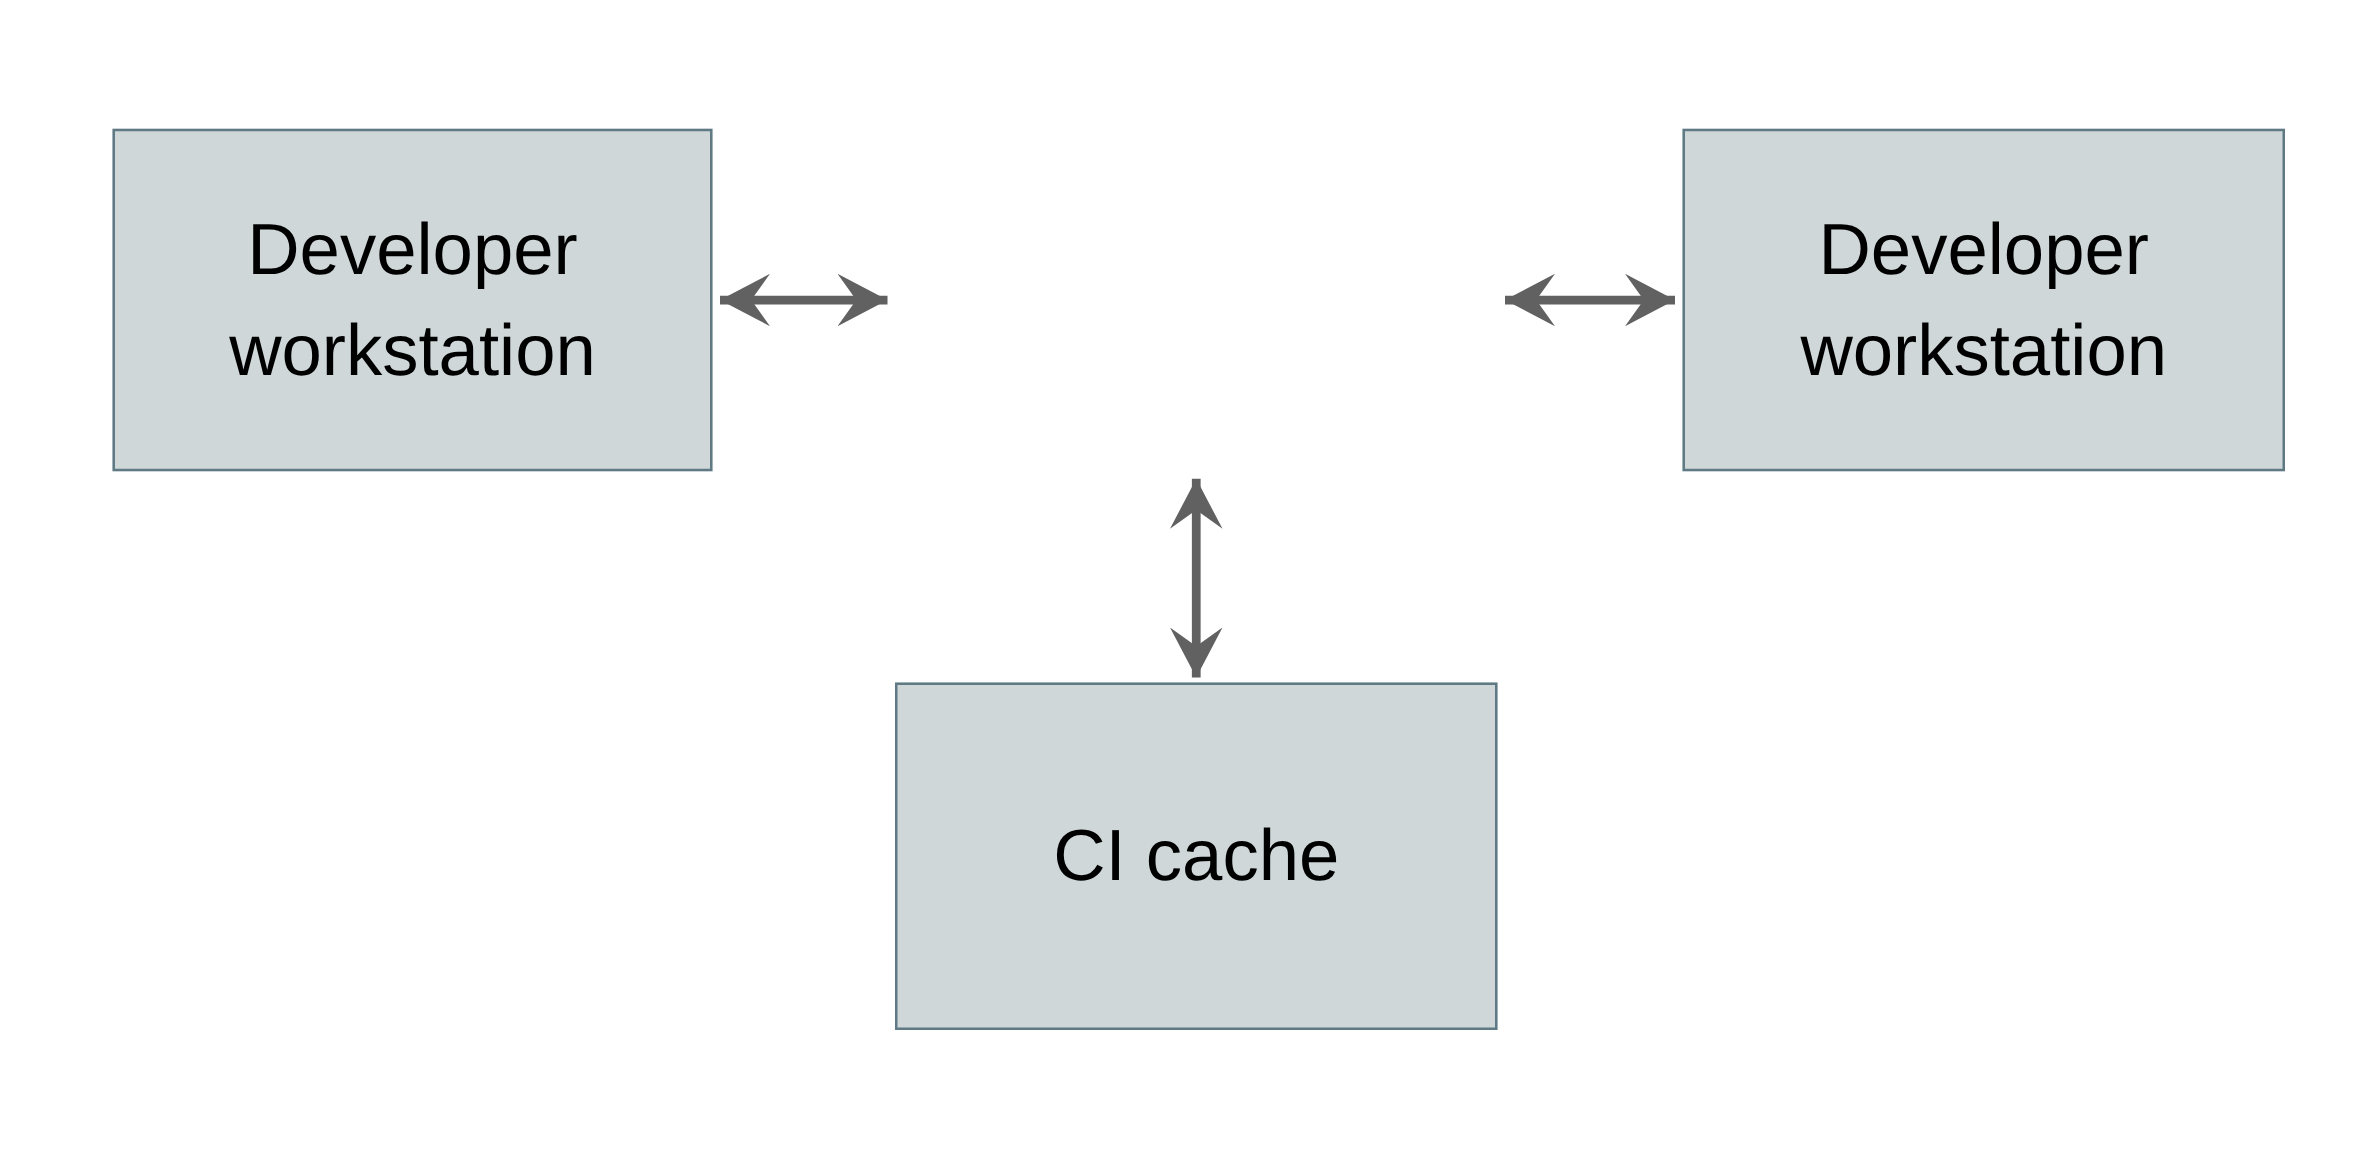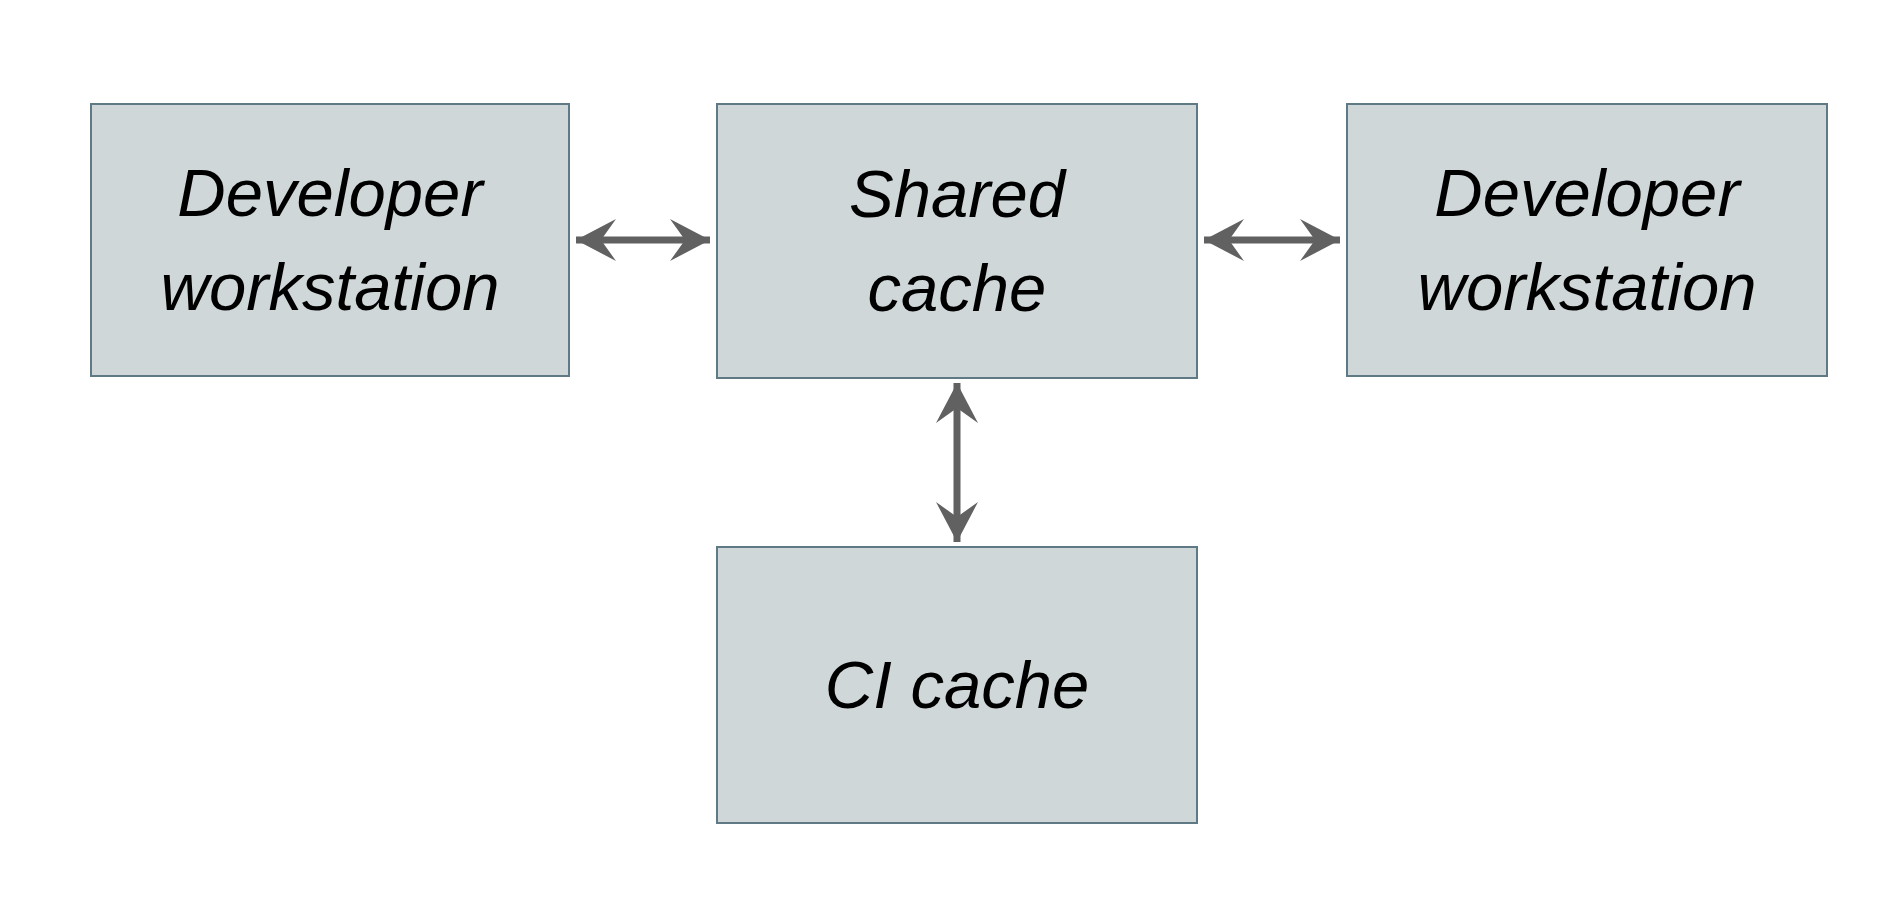--- a/index.html
+++ b/index.html
@@ -27,25 +27,24 @@
     box-sizing: border-box;
     border: 2px solid #5f7a85;
     background: #cfd7d9;
     color: #000000;
     display: flex;
     align-items: center;
     justify-content: center;
     text-align: center;
   }
   .node-label {
-    font-size: 67px;
+    font-size: 58px;
     line-height: 1.4;
     white-space: pre-line;
     letter-spacing: 0px;
-    font-style: italic;
   }
   .node-dev-left   { left: 90px;   top: 103px; width: 480px; height: 274px; }
   .node-cache      { left: 716px;  top: 103px; width: 482px; height: 276px; }
   .node-dev-right  { left: 1346px; top: 103px; width: 482px; height: 274px; }
   .node-ci         { left: 716px;  top: 546px; width: 482px; height: 278px; }
   .edge {
     fill: none;
     stroke-width: 7px;
   }
 </style>
@@ -66,24 +65,20 @@
     <line class="edge" x1="1204" y1="240" x2="1340" y2="240" marker-start="url(#barb)" marker-end="url(#barb)" stroke="#616161"></line>
 
     <line class="edge" x1="957" y1="383" x2="957" y2="542" marker-start="url(#barb)" marker-end="url(#barb)" stroke="#616161"></line>
   </svg>
 
   <div class="node node-dev-left" style="background-color: rgb(207, 215, 217); border-color: rgb(95, 122, 133); color: rgb(0, 0, 0);">
     <span class="node-label">Developer
 workstation</span>
   </div>
 
-  <div class="node node-cache" style="background-color: rgb(207, 215, 217); border-color: rgb(95, 122, 133); color: rgb(0, 0, 0);">
-    <span class="node-label">Shared
-cache</span>
-  </div>
 
   <div class="node node-dev-right" style="background-color: rgb(207, 215, 217); border-color: rgb(95, 122, 133); color: rgb(0, 0, 0);">
     <span class="node-label">Developer
 workstation</span>
   </div>
 
   <div class="node node-ci" style="background-color: rgb(207, 215, 217); border-color: rgb(95, 122, 133); color: rgb(0, 0, 0);">
     <span class="node-label">CI cache</span>
   </div>
 

